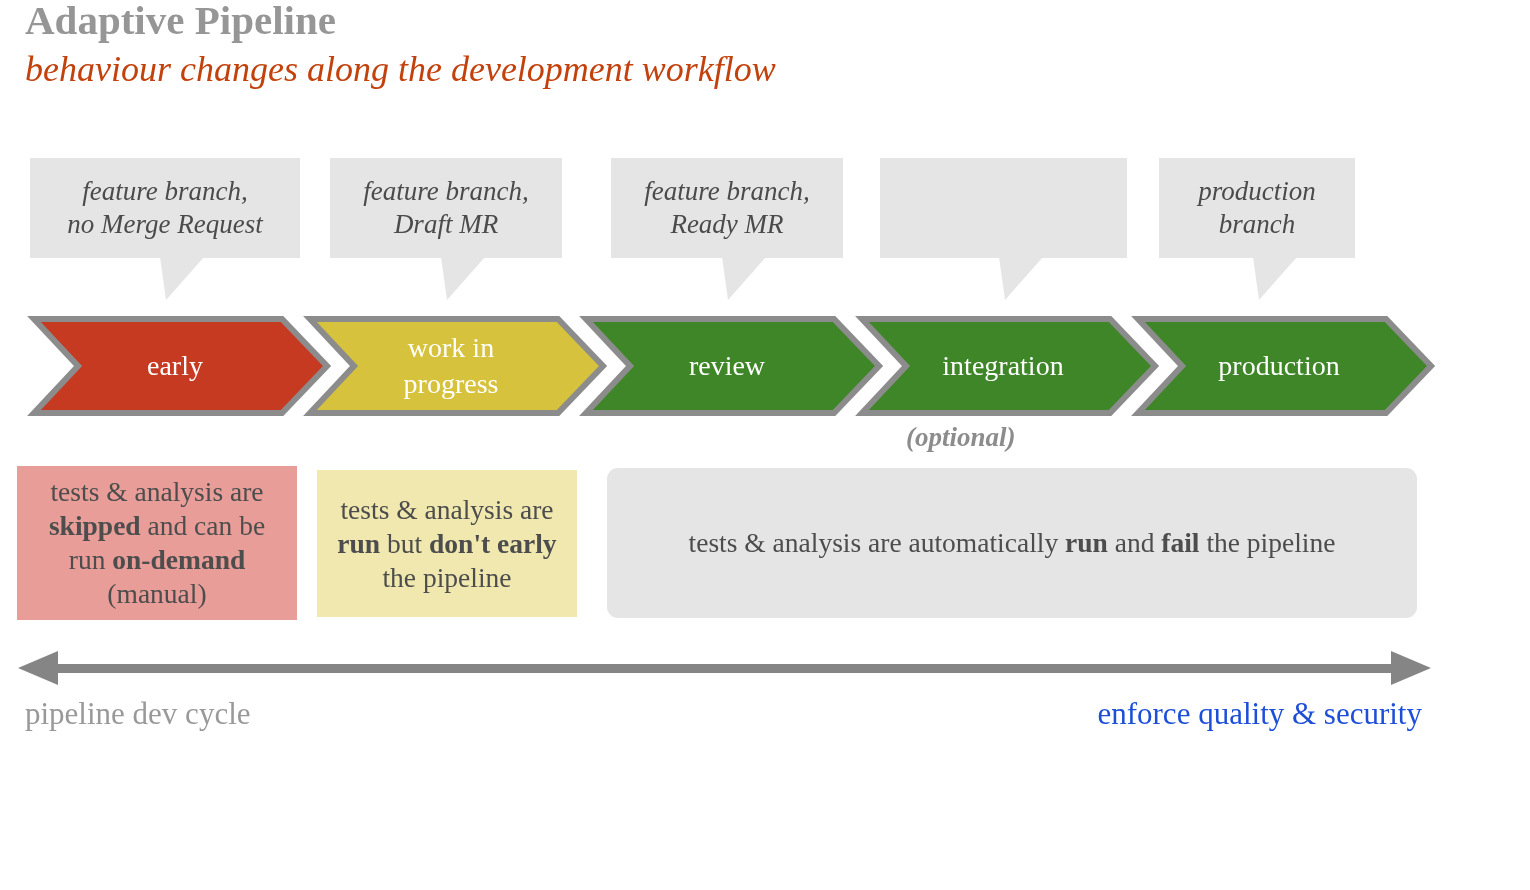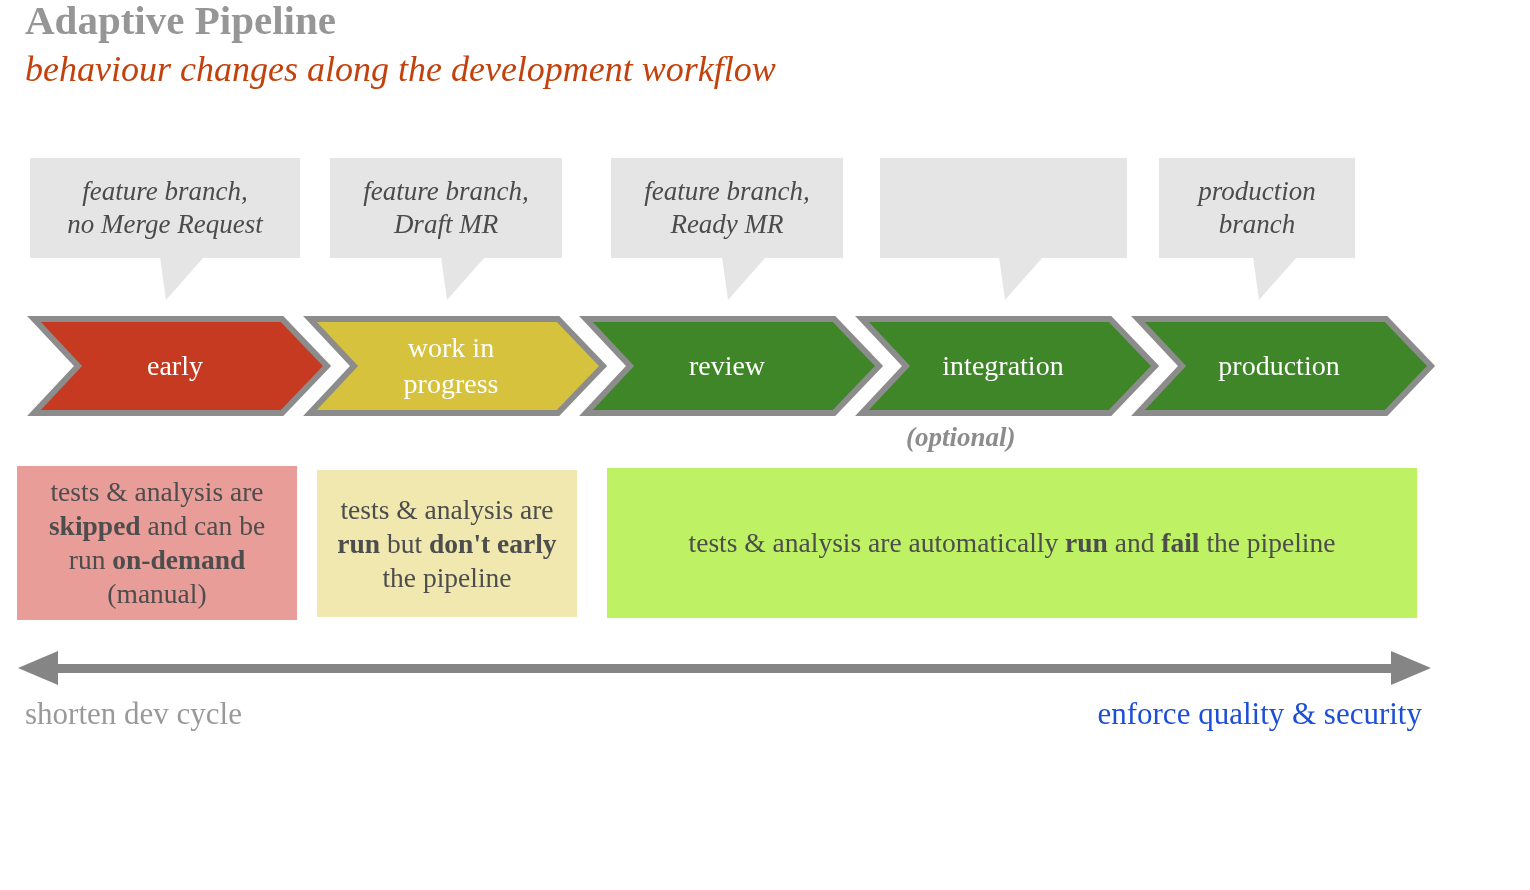--- a/index.html
+++ b/index.html
@@ -130,25 +130,25 @@
     <span><span>tests &amp; analysis are
 </span><span class="seg-bold">skipped</span><span> and can be
 run </span><span class="seg-bold">on-demand</span><span>
 (manual)</span></span>
   </div>
   <div class="bbox x1" style="background: rgb(240, 232, 174);">
     <span><span>tests &amp; analysis are
 </span><span class="seg-bold">run</span><span> but </span><span class="seg-bold">don't early</span><span>
 the pipeline</span></span>
   </div>
-  <div class="bbox x2" style="background: #bef264;">
+  <div class="bbox x2" style="background: #e5e5e5; border-radius: 11px;">
     <span><span>tests &amp; analysis are automatically </span><span class="seg-bold">run</span><span> and </span><span class="seg-bold">fail</span><span> the pipeline</span></span>
   </div>
 
   <svg class="axis-arrow" viewBox="0 0 1425 40" preserveAspectRatio="none">
     <rect x="30" y="16" width="1365" height="9" fill="#858585"></rect>
     <polygon points="6,20 46,3 46,37" fill="#858585"></polygon>
     <polygon points="1419,20 1379,3 1379,37" fill="#858585"></polygon>
   </svg>
-  <div class="axis-left-label">shorten dev cycle</div>
+  <div class="axis-left-label">pipeline dev cycle</div>
   <div class="axis-right-label">enforce quality &amp; security</div>
 
 </div>
 
 </body></html>

